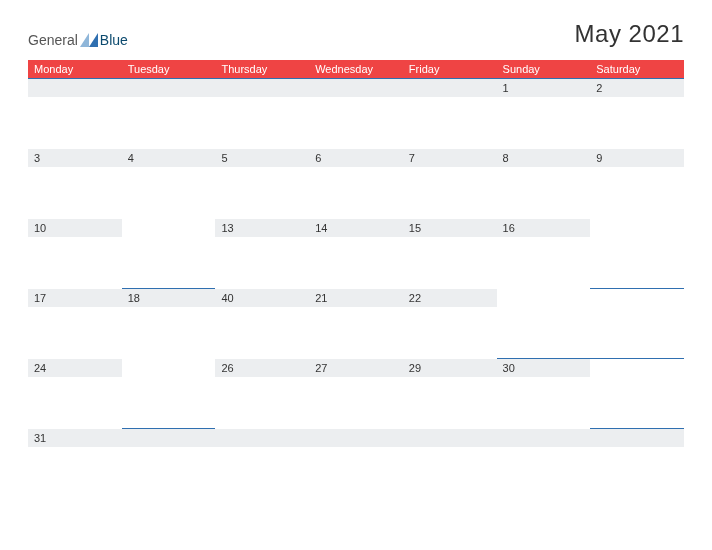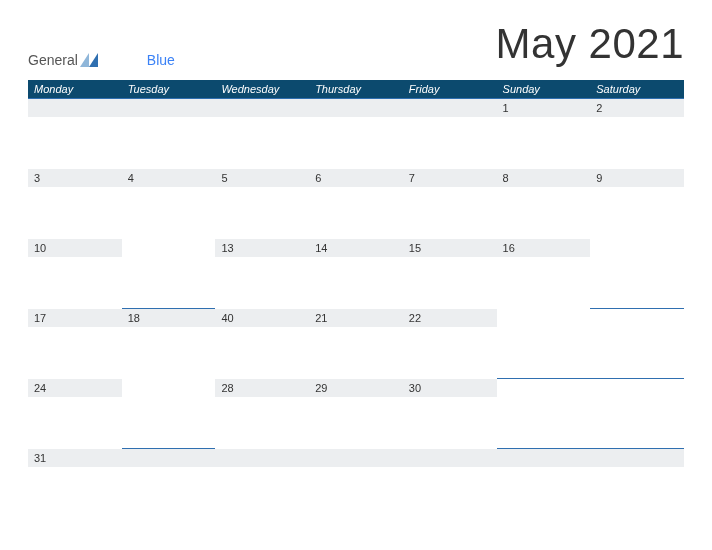--- a/index.html
+++ b/index.html
@@ -23,37 +23,36 @@
     font-size: 14px;
     font-weight: 400;
     color: #555;
     gap: 2px;
   }
   .logo-general { color: #555; }
   .logo-mark {
     width: 18px; height: 14px;
     display: inline-block;
   }
-  .logo-blue { color: #3b82f6; font-weight: 500; margin-left: 47px; }
+  .logo-blue { color: #0c4a6e; font-weight: 500; }
   .title {
-    font-size: 42px;
+    font-size: 24px;
     font-weight: 400;
     color: #333;
     letter-spacing: 0.5px;
   }
   .calendar {
     width: 100%;
   }
   .dayhead {
     display: grid;
     grid-template-columns: repeat(7, 1fr);
-    background: #0c4a6e;
+    background: #ef4444;
     color: #fff;
     font-size: 11px;
-    font-style: italic;
   }
   .dayhead > div {
     padding: 3px 6px;
   }
   .week {
     display: grid;
     grid-template-columns: repeat(7, 1fr);
     height: 70px;
     border-top: 1px solid #2f6fb0;
   }
@@ -84,22 +83,22 @@
     </span>
     <span class="logo-blue">Blue</span>
   </div>
   <div class="title">May 2021</div>
 </div>
 
 <div class="calendar">
   <div class="dayhead">
     <div>Monday</div>
     <div>Tuesday</div>
+    <div>Thursday</div>
     <div>Wednesday</div>
-    <div>Thursday</div>
     <div>Friday</div>
     <div>Sunday</div>
     <div>Saturday</div>
   </div>
 
   <div class="week">
     <div class="cellwrap">
         <div class="cell"></div>
         <div class="body"></div>
       </div>
@@ -211,21 +210,25 @@
 
   <div class="week">
     <div class="cellwrap">
         <div class="cell">24</div>
         <div class="body"></div>
       </div>
     <div class="cellwrap">
         <div class="body"></div>
       </div>
     <div class="cellwrap">
-        <div class="cell">28</div>
+        <div class="cell">26</div>
+        <div class="body"></div>
+      </div>
+    <div class="cellwrap">
+        <div class="cell">27</div>
         <div class="body"></div>
       </div>
     <div class="cellwrap">
         <div class="cell">29</div>
         <div class="body"></div>
       </div>
     <div class="cellwrap">
         <div class="cell">30</div>
         <div class="body"></div>
       </div>

